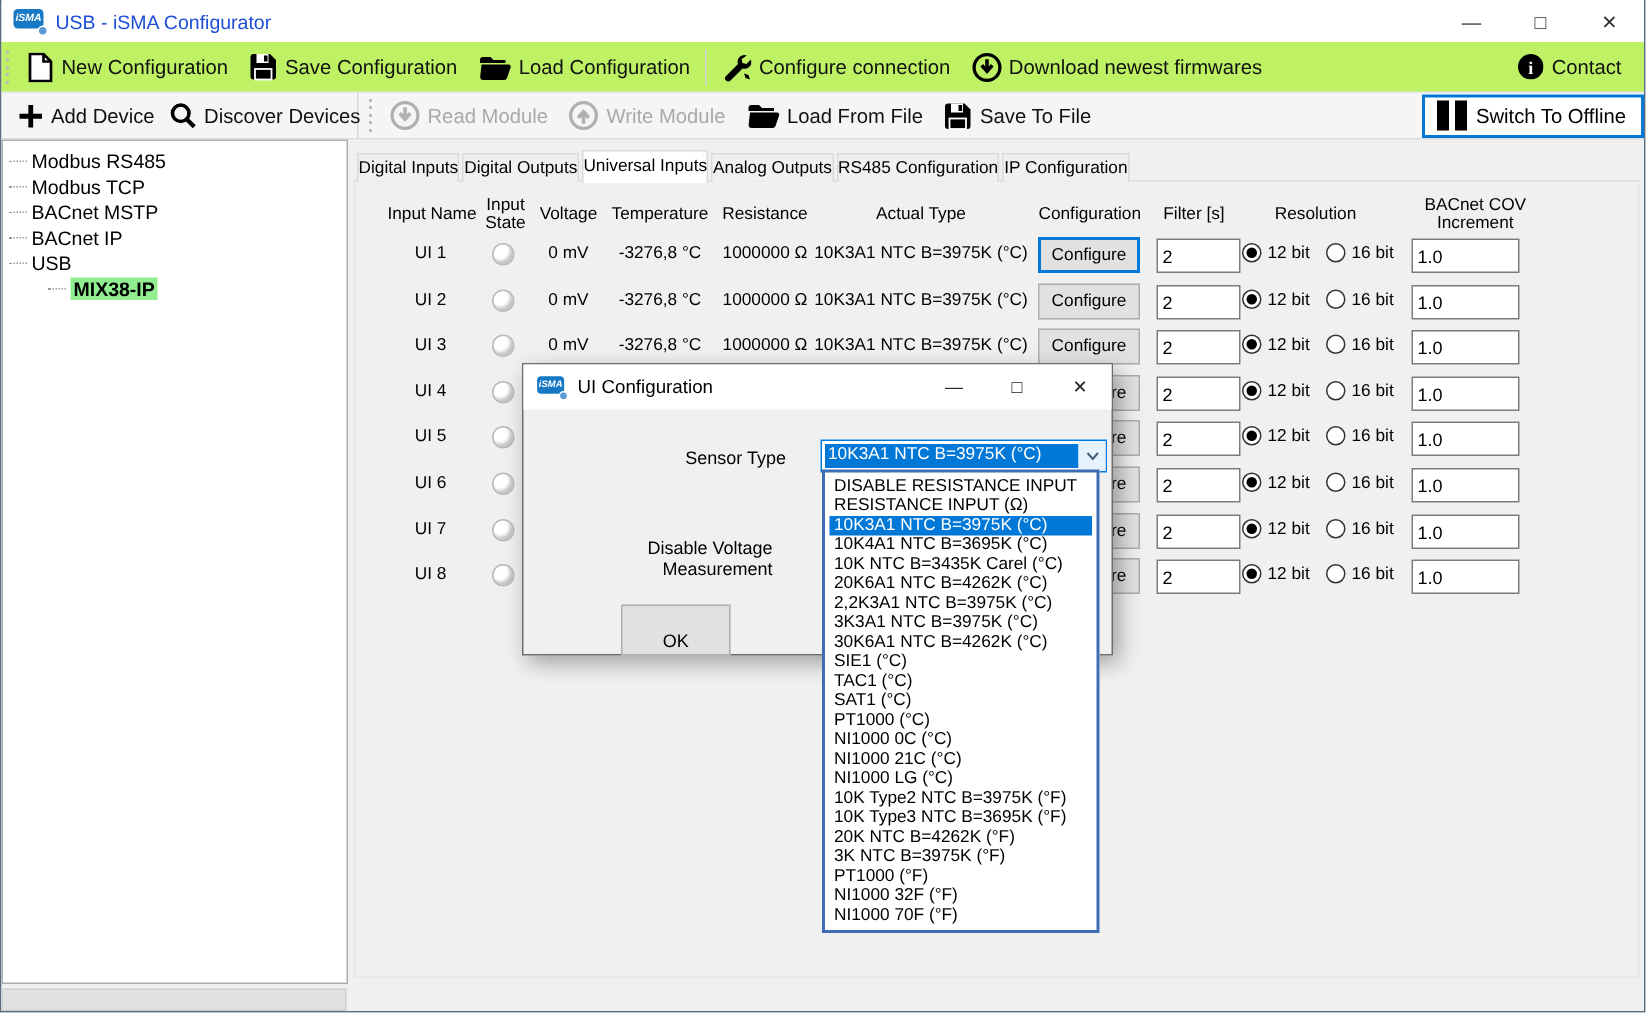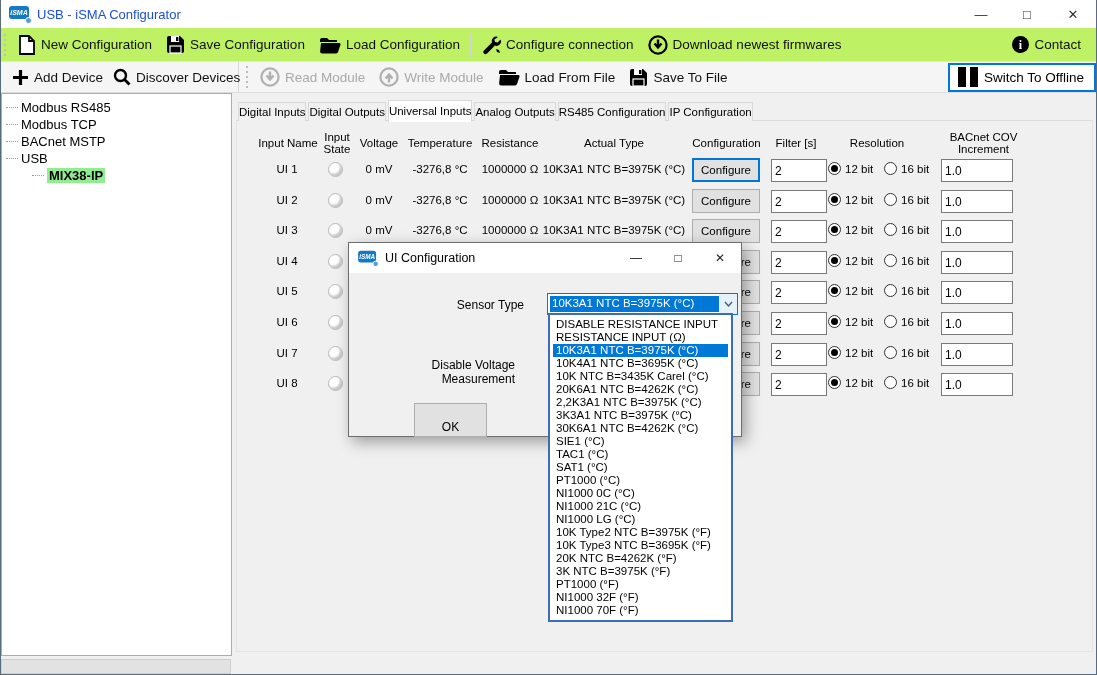--- a/index.html
+++ b/index.html
@@ -265,20 +265,24 @@
         <span class="connector"></span>
         <span class="tree-label">Modbus RS485</span>
       </div>
       <div class="tree-item lvl0">
         <span class="connector"></span>
         <span class="tree-label">Modbus TCP</span>
       </div>
       <div class="tree-item lvl0">
         <span class="connector"></span>
         <span class="tree-label">BACnet MSTP</span>
+      </div>
+      <div class="tree-item lvl0">
+        <span class="connector"></span>
+        <span class="tree-label">BACnet IP</span>
       </div>
       <div class="tree-item lvl0">
         <span class="connector"></span>
         <span class="tree-label">USB</span>
       </div>
       <div class="tree-item lvl1">
         <span class="connector"></span>
         <span class="tree-label selected">MIX38-IP</span>
       </div>
     </div>

